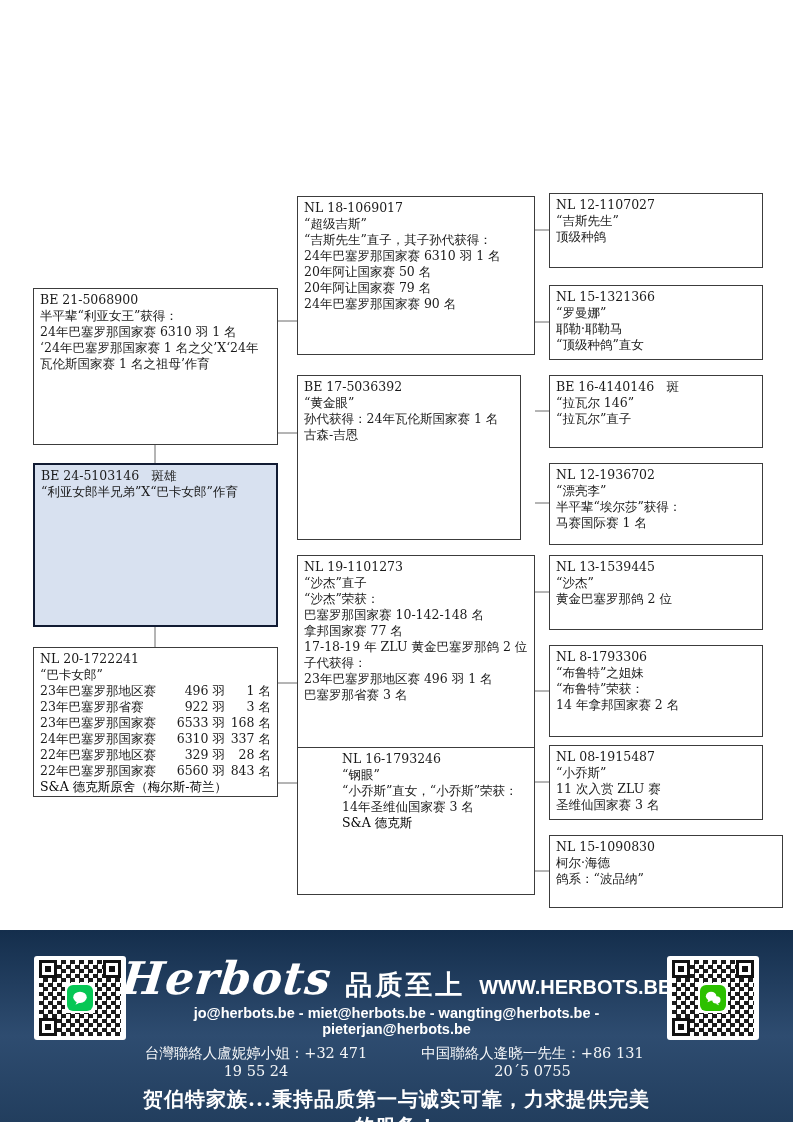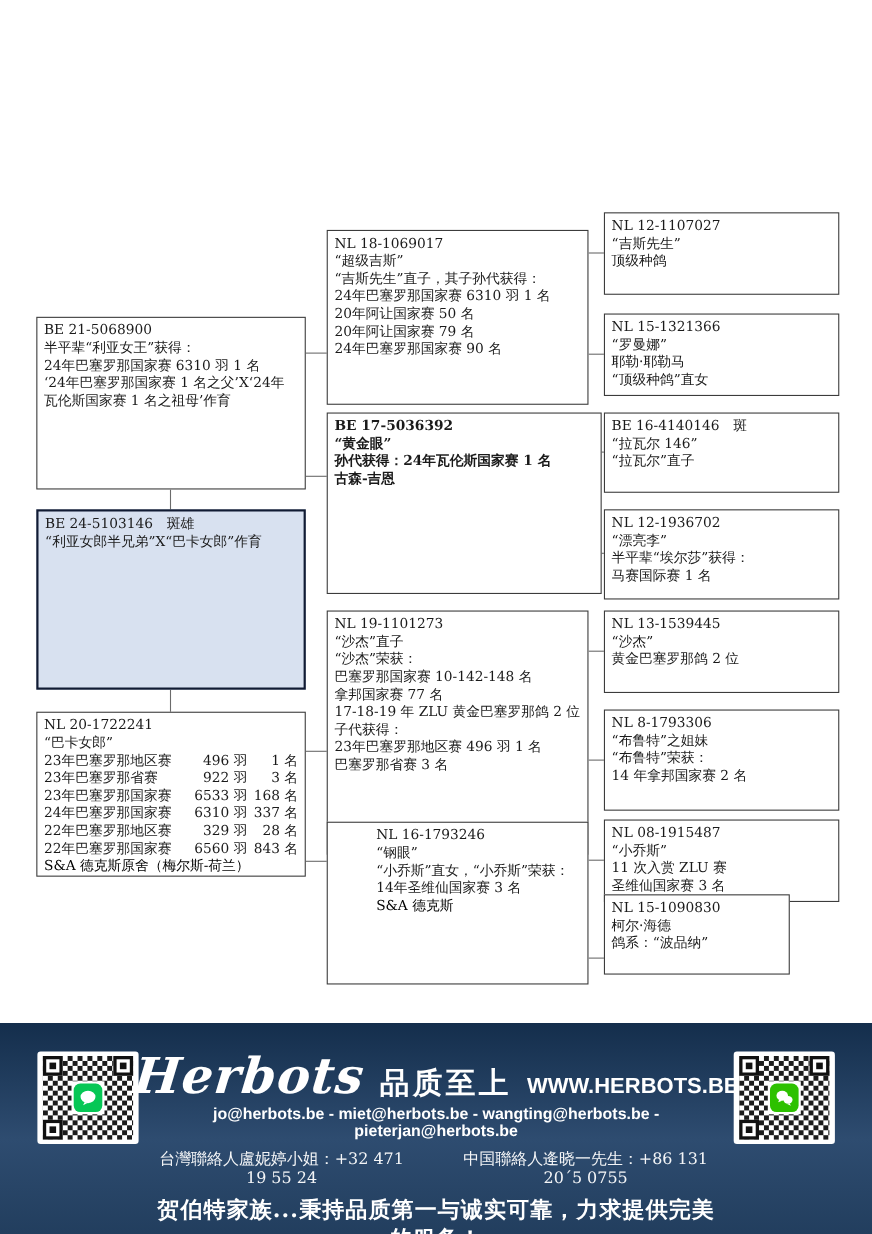--- a/index.html
+++ b/index.html
@@ -110,31 +110,31 @@
         </div>
         <div class="rrow">
           <span class="rc0">22年巴塞罗那国家赛</span>
           <span class="rc1">6560 羽</span>
           <span class="rc2">843 名</span>
         </div>
       </div>
     <div class="note-line">S&amp;A 德克斯原舍（梅尔斯-荷兰）</div>
   </div>
 
-  <div class="pbox" style="left:297px;top:209px;width:238px;height:159px;">
+  <div class="pbox" style="left:297px;top:196px;width:238px;height:159px;">
       <div class="box-line">NL 18-1069017</div>
       <div class="box-line">“超级吉斯”</div>
       <div class="box-line">“吉斯先生”直子，其子孙代获得：</div>
       <div class="box-line">24年巴塞罗那国家赛 6310 羽 1 名</div>
       <div class="box-line">20年阿让国家赛 50 名</div>
       <div class="box-line">20年阿让国家赛 79 名</div>
       <div class="box-line">24年巴塞罗那国家赛 90 名</div>
     </div>
 
-  <div class="pbox" style="left:297px;top:375px;width:250px;height:165px;font-weight:bold;">
+  <div class="pbox" style="left:297px;top:375px;width:224px;height:165px;">
       <div class="box-line">BE 17-5036392</div>
       <div class="box-line">“黄金眼”</div>
       <div class="box-line">孙代获得：24年瓦伦斯国家赛 1 名</div>
       <div class="box-line">古森-吉恩</div>
     </div>
 
   <div class="pbox" style="left:297px;top:555px;width:238px;height:222px;">
       <div class="box-line">NL 19-1101273</div>
       <div class="box-line">“沙杰”直子</div>
       <div class="box-line">“沙杰”荣获：</div>
@@ -188,21 +188,21 @@
       <div class="box-line">“布鲁特”之姐妹</div>
       <div class="box-line">“布鲁特”荣获：</div>
       <div class="box-line">14 年拿邦国家赛 2 名</div>
     </div>
   <div class="pbox" style="left:549px;top:745px;width:214px;height:75px;">
       <div class="box-line">NL 08-1915487</div>
       <div class="box-line">“小乔斯”</div>
       <div class="box-line">11 次入赏 ZLU 赛</div>
       <div class="box-line">圣维仙国家赛 3 名</div>
     </div>
-  <div class="pbox" style="left:549px;top:813px;width:169px;height:73px;">
+  <div class="pbox" style="left:549px;top:835px;width:234px;height:73px;">
       <div class="box-line">NL 15-1090830</div>
       <div class="box-line">柯尔·海德</div>
       <div class="box-line">鸽系：“波品纳”</div>
     </div>
 
   <div class="footer">
     <div class="footer-inner">
 
       <div class="qr">
         <div class="qr-noise"></div>

